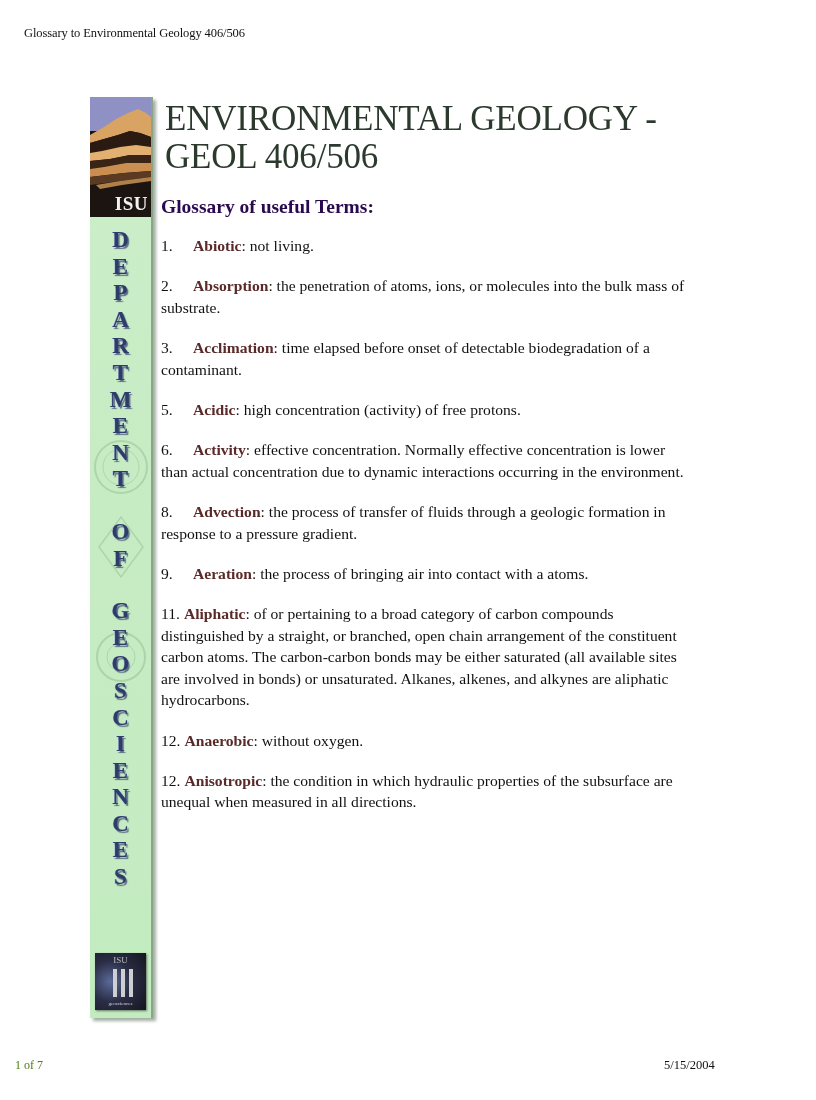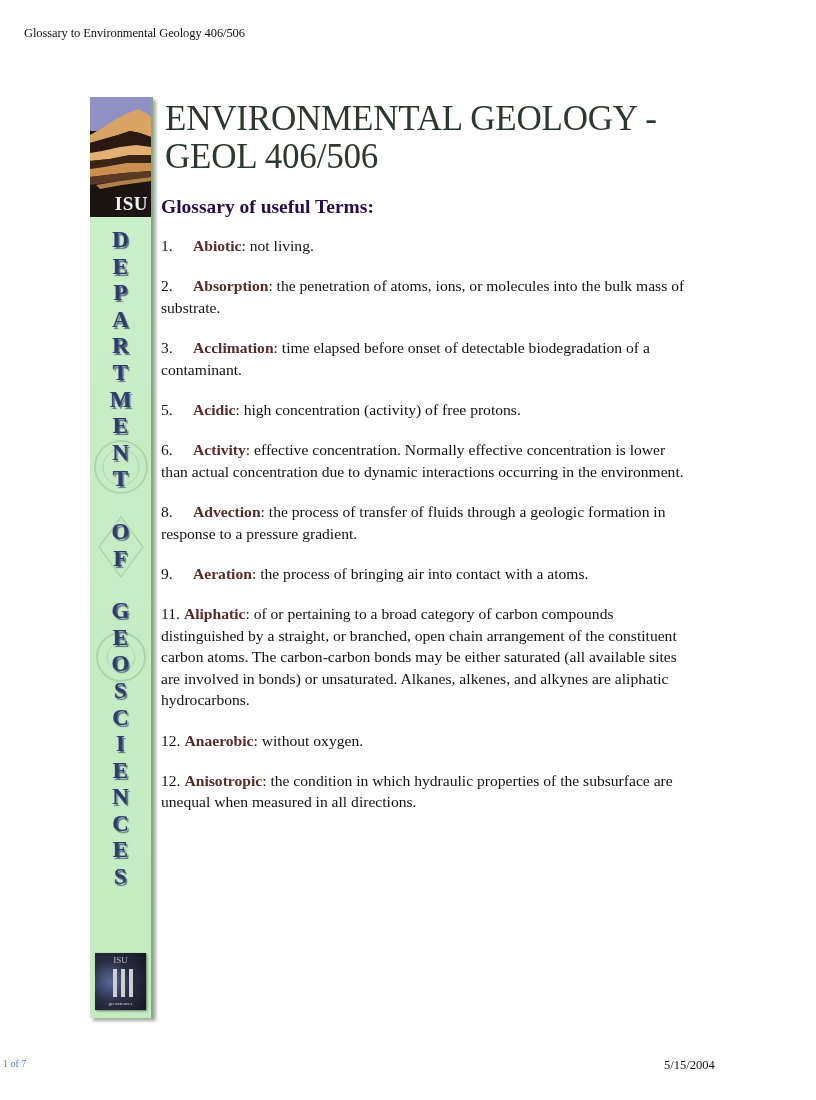--- a/index.html
+++ b/index.html
@@ -18,24 +18,24 @@
     .print-header {
       position: absolute;
       left: 24px;
       top: 26px;
       font-size: 12.5px;
       color: #111;
       letter-spacing: -0.1px;
     }
     .print-footer-left {
       position: absolute;
-      left: 3px;
+      left: 15px;
       top: 1058px;
-      font-size: 10px;
-      color: #3b82f6;
+      font-size: 12px;
+      color: #4d7c0f;
     }
     .print-footer-right {
       position: absolute;
       left: 664px;
       top: 1058px;
       font-size: 12.5px;
       color: #111;
     }
 
     

